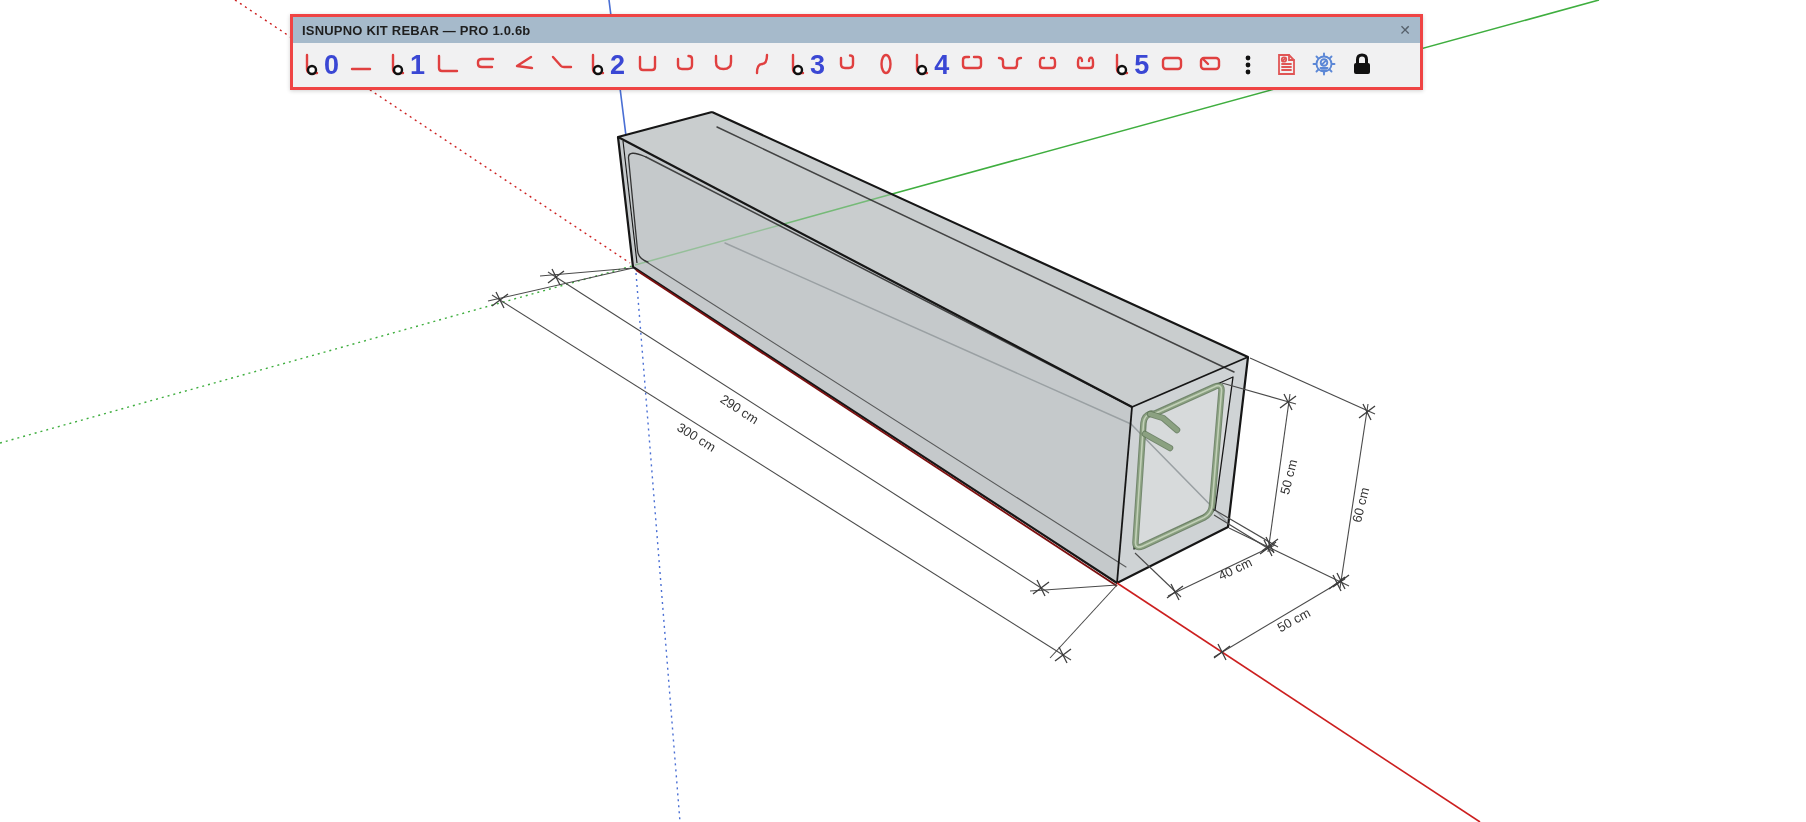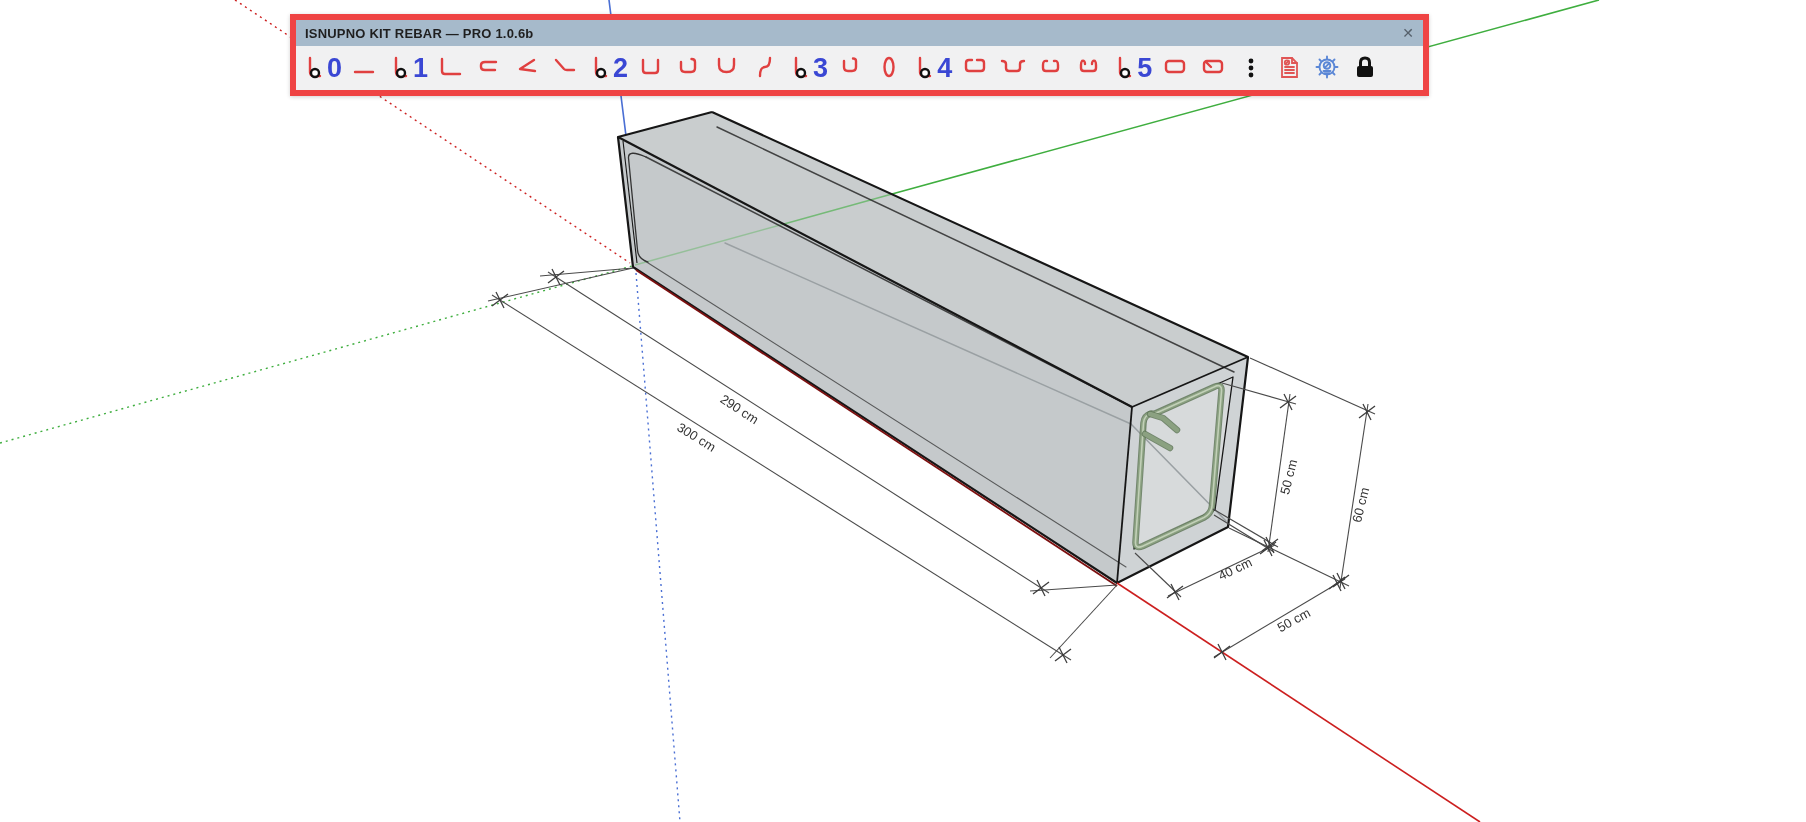--- a/index.html
+++ b/index.html
@@ -2,21 +2,21 @@
 <html><head>
 <meta charset="utf-8">
 <style>
   html,body{margin:0;padding:0;background:#fff;}
   .viewport{position:relative;width:1806px;height:822px;background:#ffffff;overflow:hidden;
             font-family:"Liberation Sans",sans-serif;}
   svg text{font-family:"Liberation Sans",sans-serif;}
 
   
   .panel{position:absolute;left:290px;top:14px;width:1127px;z-index:5;
-         background:#f1f1f2;border:6px solid #ef4444;box-shadow:0 1px 4px rgba(0,0,0,.18);}
+         background:#f1f1f2;border:3px solid #ef4444;box-shadow:0 1px 4px rgba(0,0,0,.18);}
   .titlebar{height:26px;background:#a6bacb;display:flex;align-items:center;padding:0 9px;}
   .titlebar .title{font-size:13px;font-weight:bold;color:#1f1f1f;letter-spacing:.2px;}
   .titlebar .close{margin-left:auto;color:#55606b;font-size:14px;line-height:14px;cursor:default;}
   .tools{height:44px;display:flex;align-items:center;padding:0 6px;gap:8px;}
   .tool-btn{display:flex;align-items:center;height:40px;}
   .tool-btn svg{display:block;}
   .digit{color:#3a47d4;font-size:27px;font-weight:bold;line-height:30px;margin-left:-5px;}
 </style>
 </head>
 <body>

